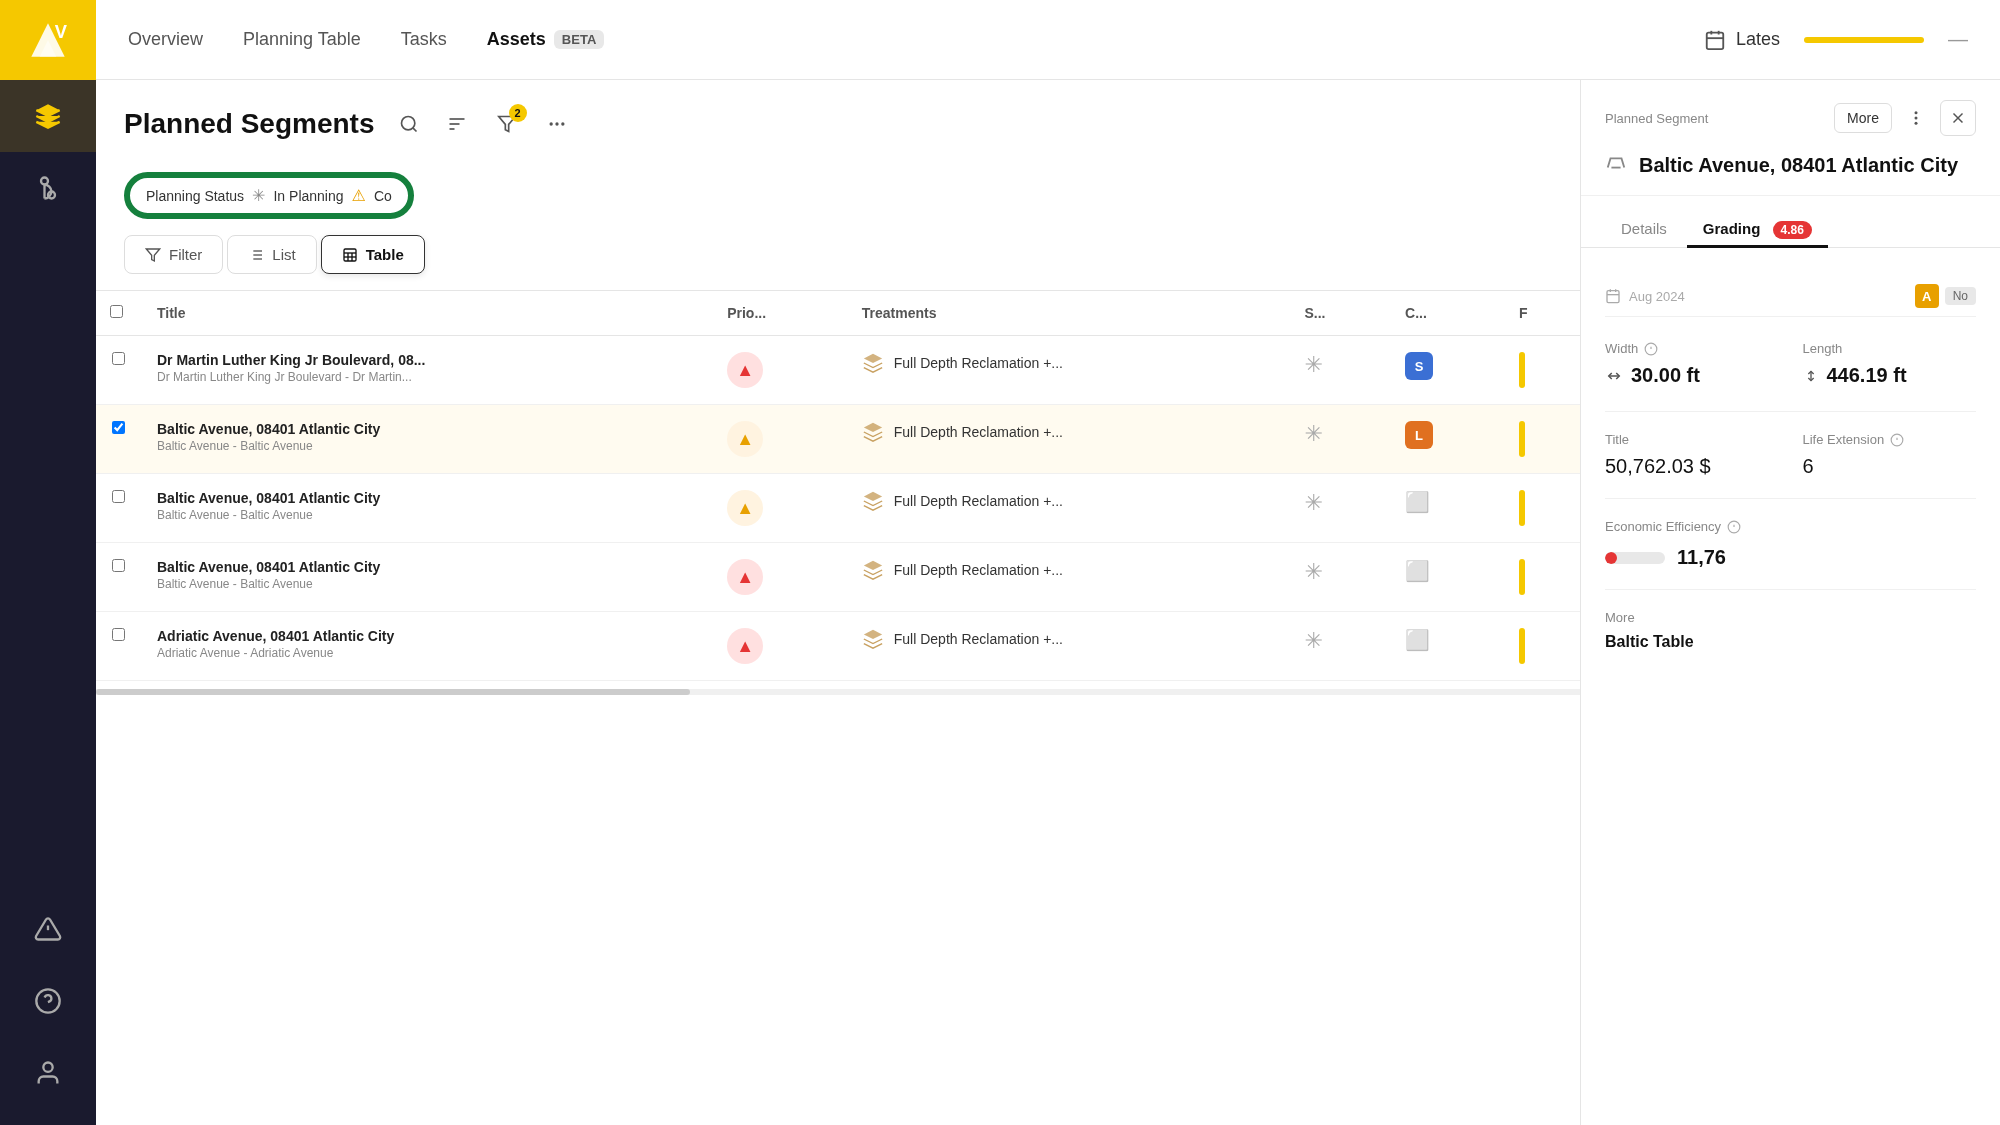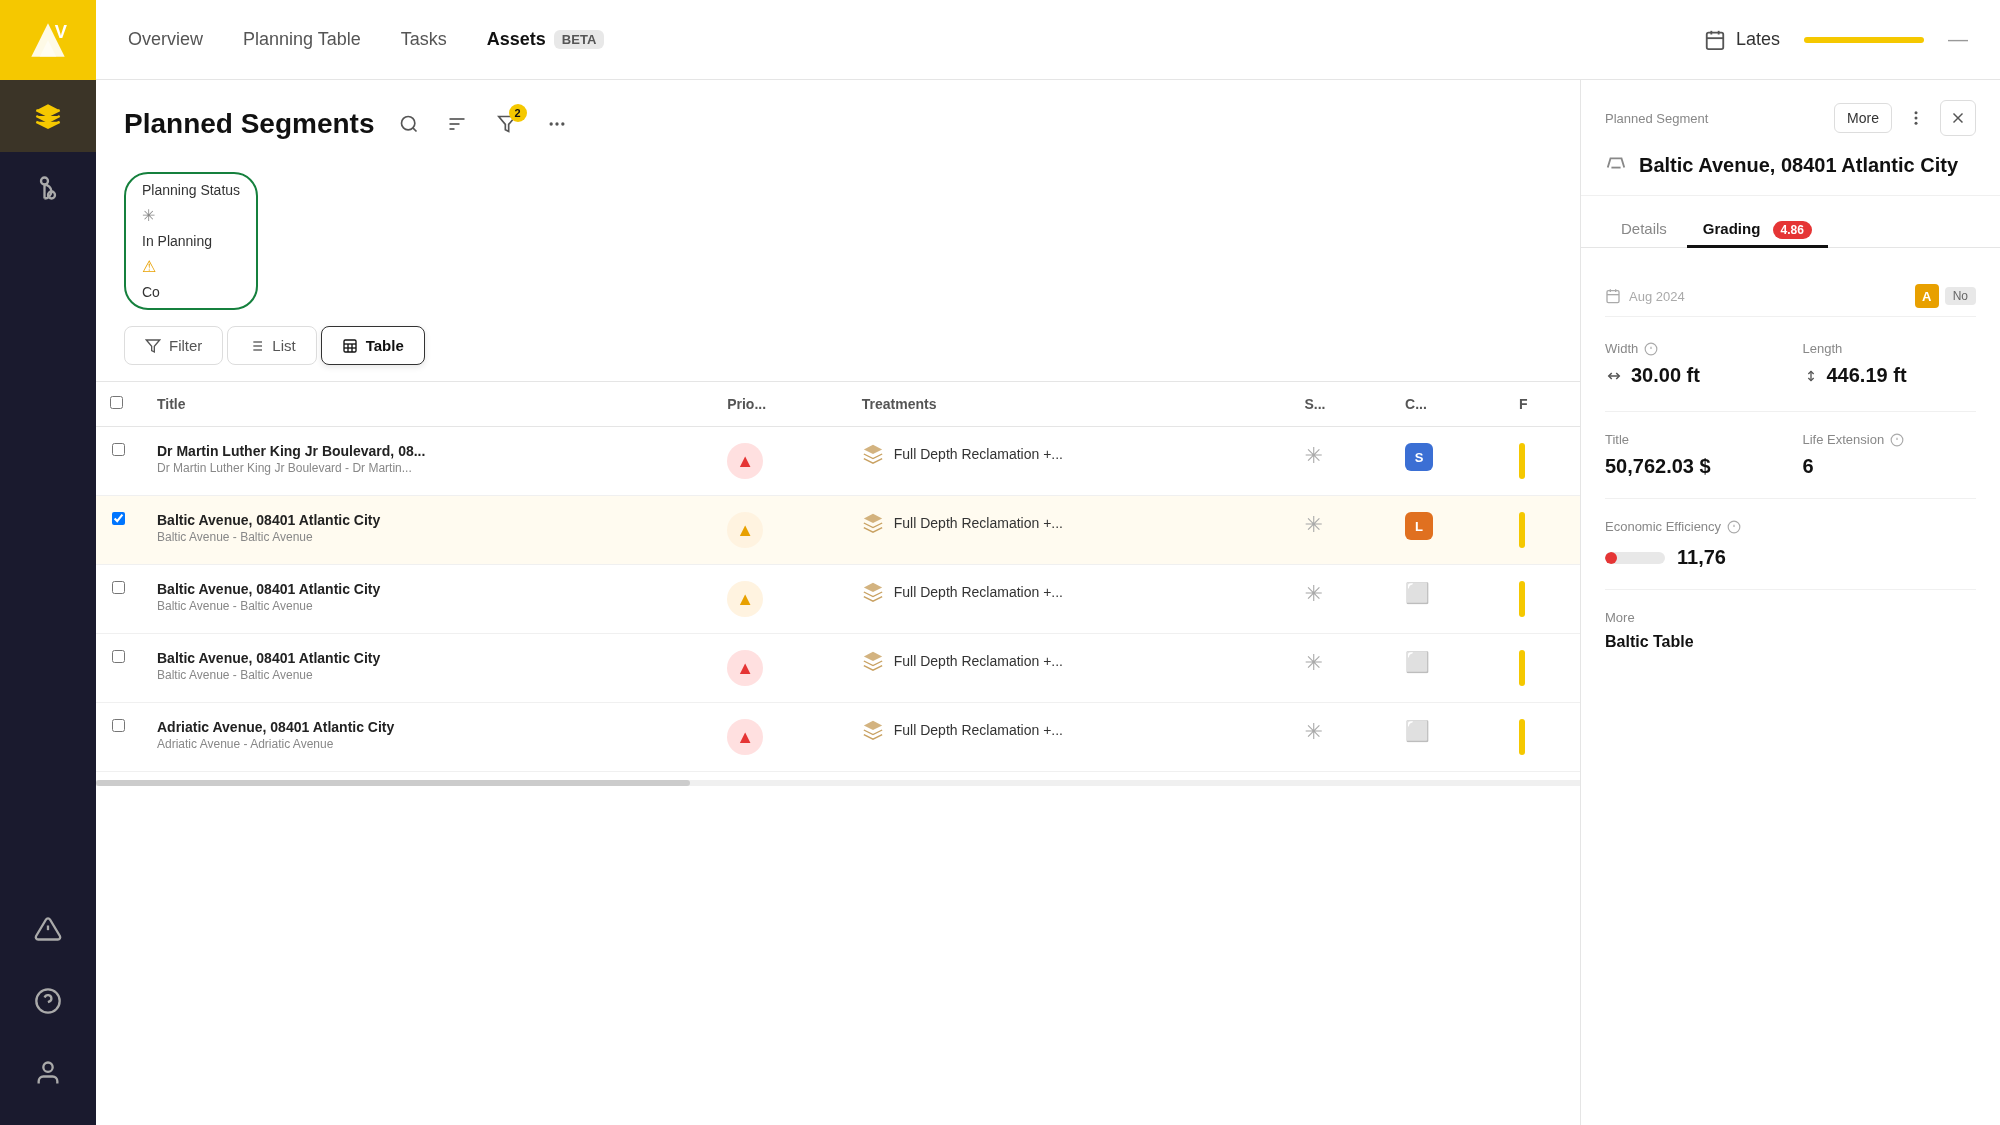--- a/index.html
+++ b/index.html
@@ -174,31 +174,30 @@
     .filter-row {
       display: flex;
       align-items: center;
       gap: 12px;
       padding: 0 28px 16px;
       background: white;
       overflow-x: auto;
     }
     .filter-chip {
       display: flex;
-      align-items: flex-start;
+      align-items: center;
       gap: 8px;
       padding: 8px 16px;
       background: white;
-      border: 2px solid #15803d;
+      border: 6px solid #15803d;
       border-radius: 24px;
       font-size: 14px;
       color: #333;
       cursor: pointer;
       white-space: nowrap;
-      flex-direction: column;
     }
     .chip-asterisk {
       color: #888;
       font-size: 16px;
     }
     .chip-warning {
       color: #e8a000;
       font-size: 16px;
     }
 
@@ -520,21 +519,21 @@
     .cost-label {
       font-size: 13px;
       color: #888;
       margin-bottom: 8px;
       display: flex;
       align-items: center;
       gap: 6px;
     }
     .cost-value {
       font-size: 20px;
-      font-weight: 700;
+      font-weight: 400;
       color: #111;
     }
 
     .efficiency-section {
       padding: 20px 0;
       border-bottom: 1px solid #f0f0f0;
     }
     .efficiency-label {
       font-size: 13px;
       color: #888;

